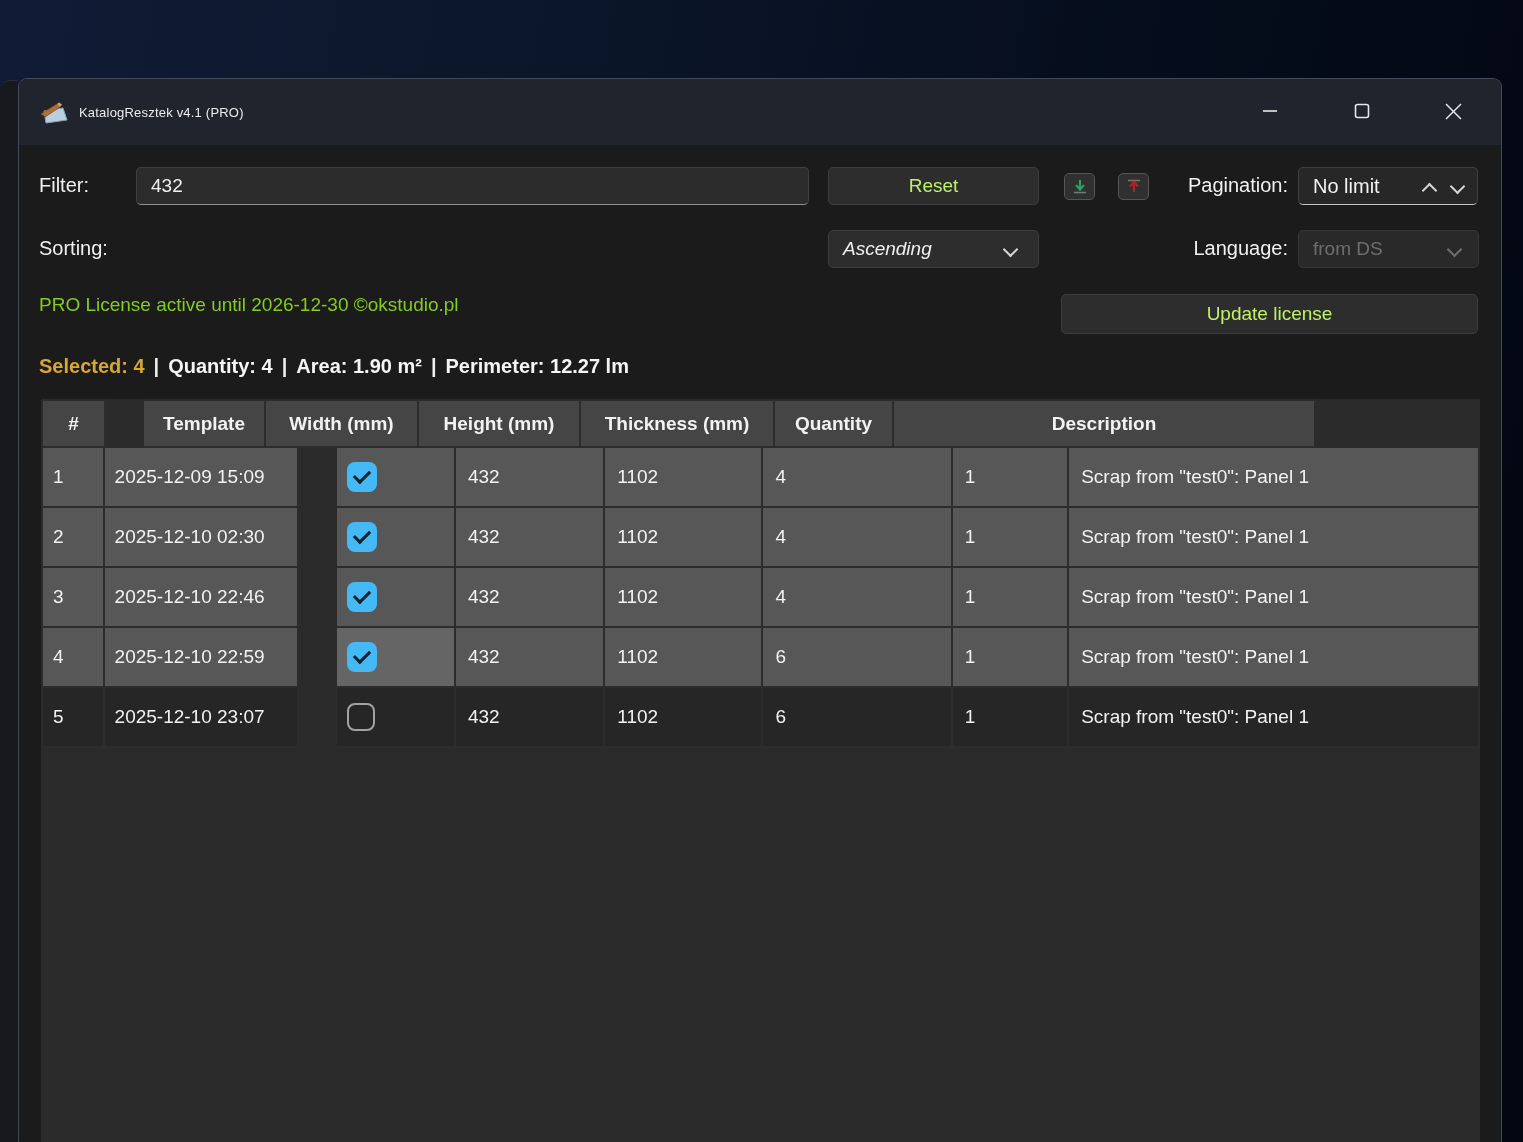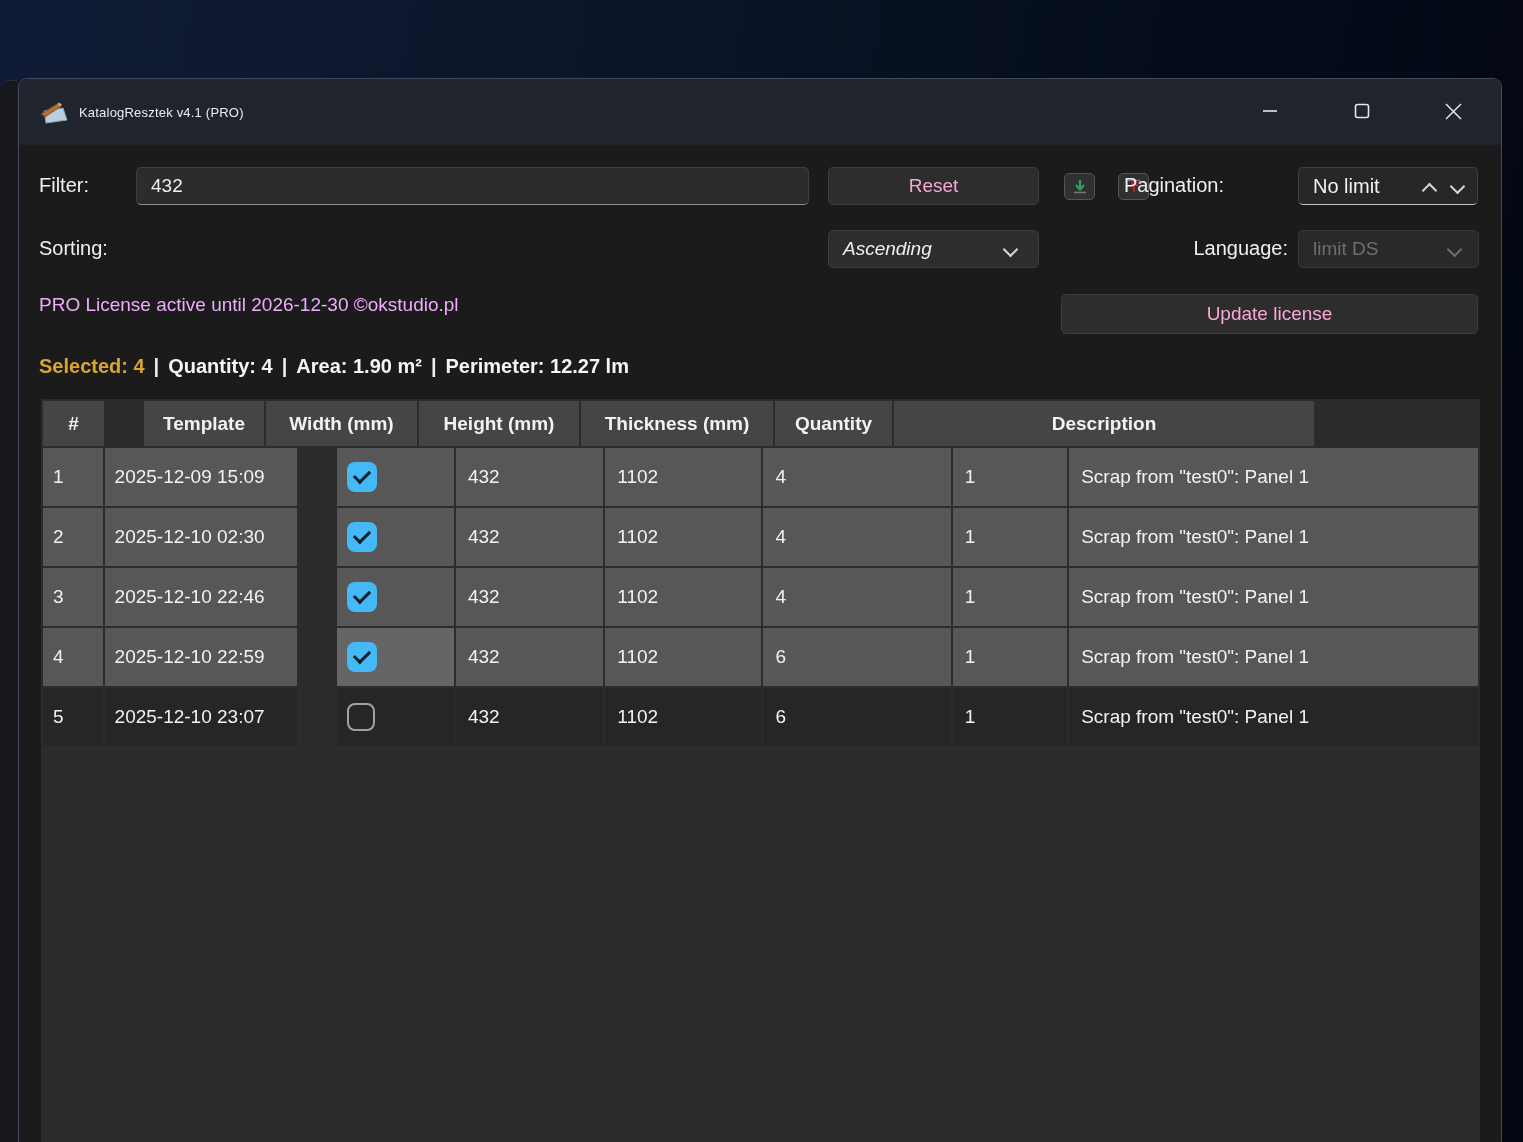--- a/index.html
+++ b/index.html
@@ -24,33 +24,33 @@
   .win-btn{width:47px;height:36px;display:flex;align-items:center;justify-content:center;margin-left:45px;}
   
   .lbl{position:absolute;color:#f0f0f0;font-size:20px;line-height:40px;height:40px;}
   .textbox{
     position:absolute;background:#2c2c2c;border:1px solid #3f3f3f;border-bottom:1px solid #8f8f8f;
     border-radius:5px;box-sizing:border-box;color:#f0f0f0;font-size:19px;display:flex;align-items:center;padding:0 14px;
     font-family:"Liberation Sans","DejaVu Sans",sans-serif;
   }
   .btn{
     position:absolute;background:#2d2d2d;border:1px solid #3d3d3d;border-radius:5px;box-sizing:border-box;
-    color:#f9a8d4;font-size:19px;display:flex;align-items:center;justify-content:center;cursor:default;
+    color:#bef264;font-size:19px;display:flex;align-items:center;justify-content:center;cursor:default;
   }
   .combo{
     position:absolute;background:#2d2d2d;border:1px solid #3d3d3d;border-radius:5px;box-sizing:border-box;
     color:#f0f0f0;font-size:19px;display:flex;align-items:center;padding:0 14px;
   }
   .combo.disabled{color:#6e6e6e;background:#292929;border-color:#363636;}
   .chv{position:absolute;width:9px;height:9px;border-right:2px solid #d6d6d6;border-bottom:2px solid #d6d6d6;transform:rotate(45deg);}
   .chv.up{transform:rotate(-135deg);}
   .chv.dim{border-color:#6e6e6e;}
   .iconbtn{position:absolute;width:31px;height:27px;background:#303030;border:1px solid #555;border-radius:5px;box-sizing:border-box;display:flex;align-items:center;justify-content:center;}
   .spin{position:absolute;background:#272727;border:1px solid #3f3f3f;border-bottom:1px solid #c2c2c2;border-radius:5px;box-sizing:border-box;color:#f2f2f2;font-size:20px;display:flex;align-items:center;padding:0 14px;}
-  .license-text{position:absolute;left:20px;top:212px;height:28px;line-height:28px;color:#f0abfc;font-size:19px;}
+  .license-text{position:absolute;left:20px;top:212px;height:28px;line-height:28px;color:#84cc16;font-size:19px;}
   .summary{position:absolute;left:20px;top:276px;font-size:20px;font-weight:700;color:#f5f5f5;white-space:nowrap;}
   .summary .sel{color:#d9a62e;}
   .summary .sep{margin:0 9px;color:#ededed;}
   
   .table-area{position:absolute;left:22px;top:320px;width:1439px;bottom:0;background:#2b2b2b;overflow:hidden;}
   .trow{display:flex;width:1439px;height:60px;}
   .trow.hdr{height:49px;}
   .cell{box-sizing:border-box;border-right:2px solid #2c2c2c;border-bottom:2px solid #2c2c2c;display:flex;align-items:center;padding:0 12px;font-size:19px;color:#f2f2f2;background:#262626;}
   .trow.sel .cell{background:#575757;}
   .trow.hdr .cell{background:#454545;font-weight:700;justify-content:center;padding:0 4px;border-top:2px solid #2c2c2c;}
@@ -117,35 +117,35 @@
       <line x1="2" y1="13.5" x2="14" y2="13.5" stroke="#6d7d72" stroke-width="1.6"></line>
     </svg>
   </div>
   <div class="iconbtn" style="left:1099px;top:94px;">
     <svg width="16" height="16">
       <line x1="8" y1="13" x2="8" y2="4" stroke="#b22222" stroke-width="2.2"></line>
       <polyline points="4,7.5 8,3 12,7.5" fill="none" stroke="#b22222" stroke-width="2.2"></polyline>
       <line x1="2" y1="1.5" x2="14" y2="1.5" stroke="#7d6d6d" stroke-width="1.6"></line>
     </svg>
   </div>
-  <div class="lbl" style="left:1068px;top:86px;width:137px;text-align:right;">Pagination:</div>
+  <div class="lbl" style="left:1132px;top:86px;width:137px;text-align:right;">Pagination:</div>
   <div class="spin" style="left:1279px;top:88px;width:180px;height:38px;">
     <span>No limit</span>
     <span class="chv up" style="right:42px;top:17px;"></span>
     <span class="chv" style="right:14px;top:13px;"></span>
   </div>
 
   <div class="lbl" style="left:20px;top:149px;">Sorting:</div>
   <div class="combo" style="left:809px;top:151px;width:211px;height:38px;font-style:italic;">
     <span>Ascending</span>
     <span class="chv" style="right:22px;top:13px;"></span>
   </div>
   <div class="lbl" style="left:1132px;top:149px;width:137px;text-align:right;">Language:</div>
   <div class="combo disabled" style="left:1279px;top:151px;width:181px;height:38px;">
-    <span>limit DS</span>
+    <span>from DS</span>
     <span class="chv dim" style="right:18px;top:13px;"></span>
   </div>
 
   <div class="license-text">PRO License active until 2026-12-30 ©okstudio.pl</div>
   <div class="btn" style="left:1042px;top:215px;width:417px;height:40px;">
     <span>Update license</span>
   </div>
 
   <div class="summary"><span class="sel">Selected: 4</span><span class="sep">|</span><span>Quantity: 4</span><span class="sep">|</span><span>Area: 1.90 m²</span><span class="sep">|</span><span>Perimeter: 12.27 lm</span></div>
 

